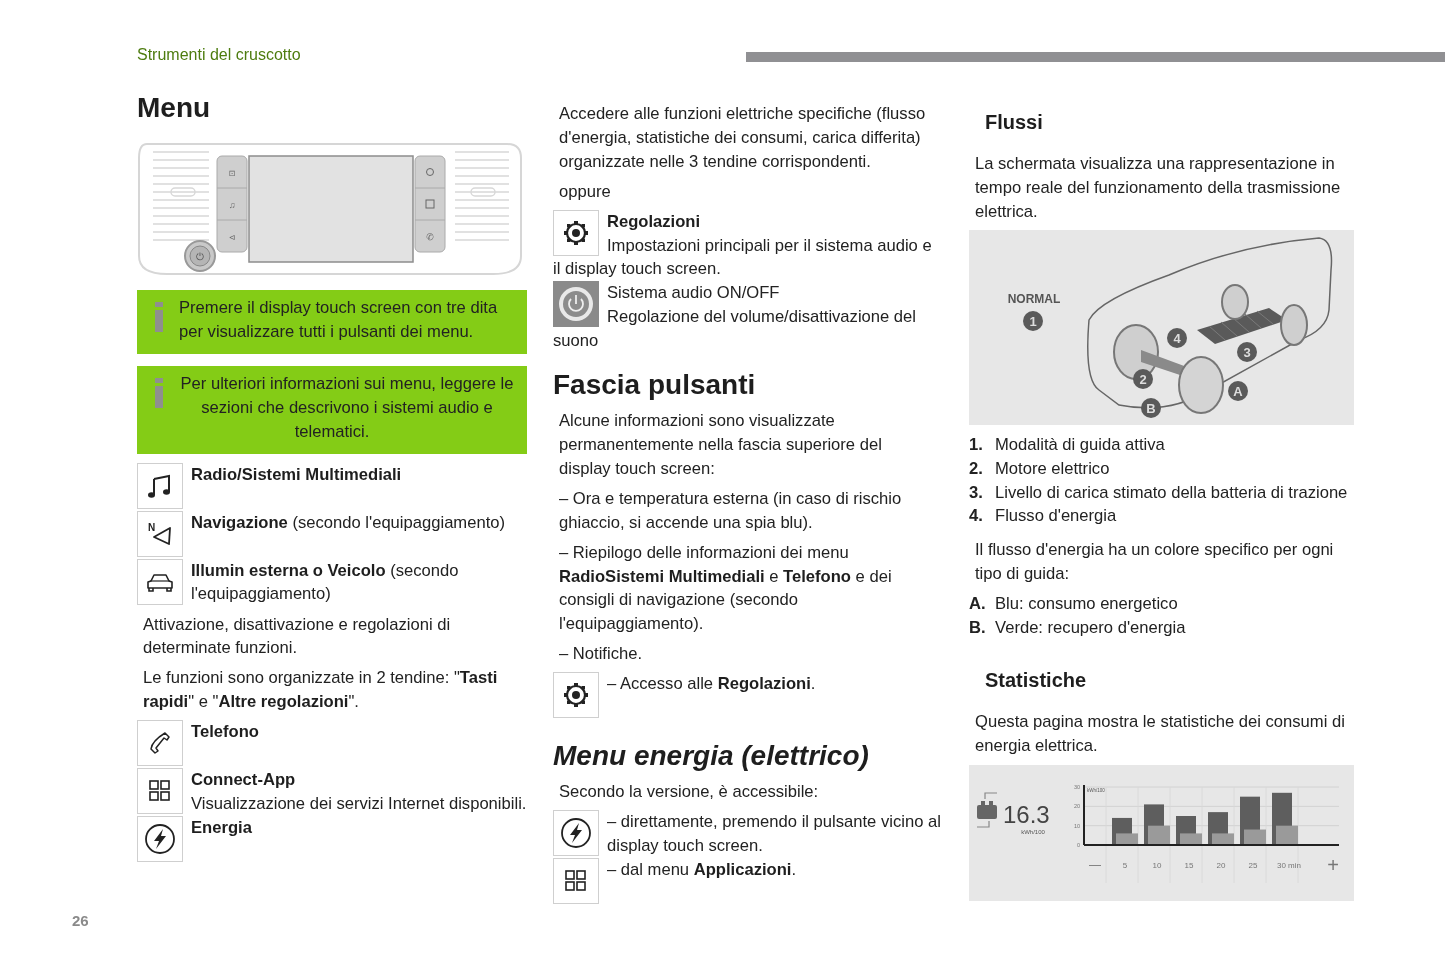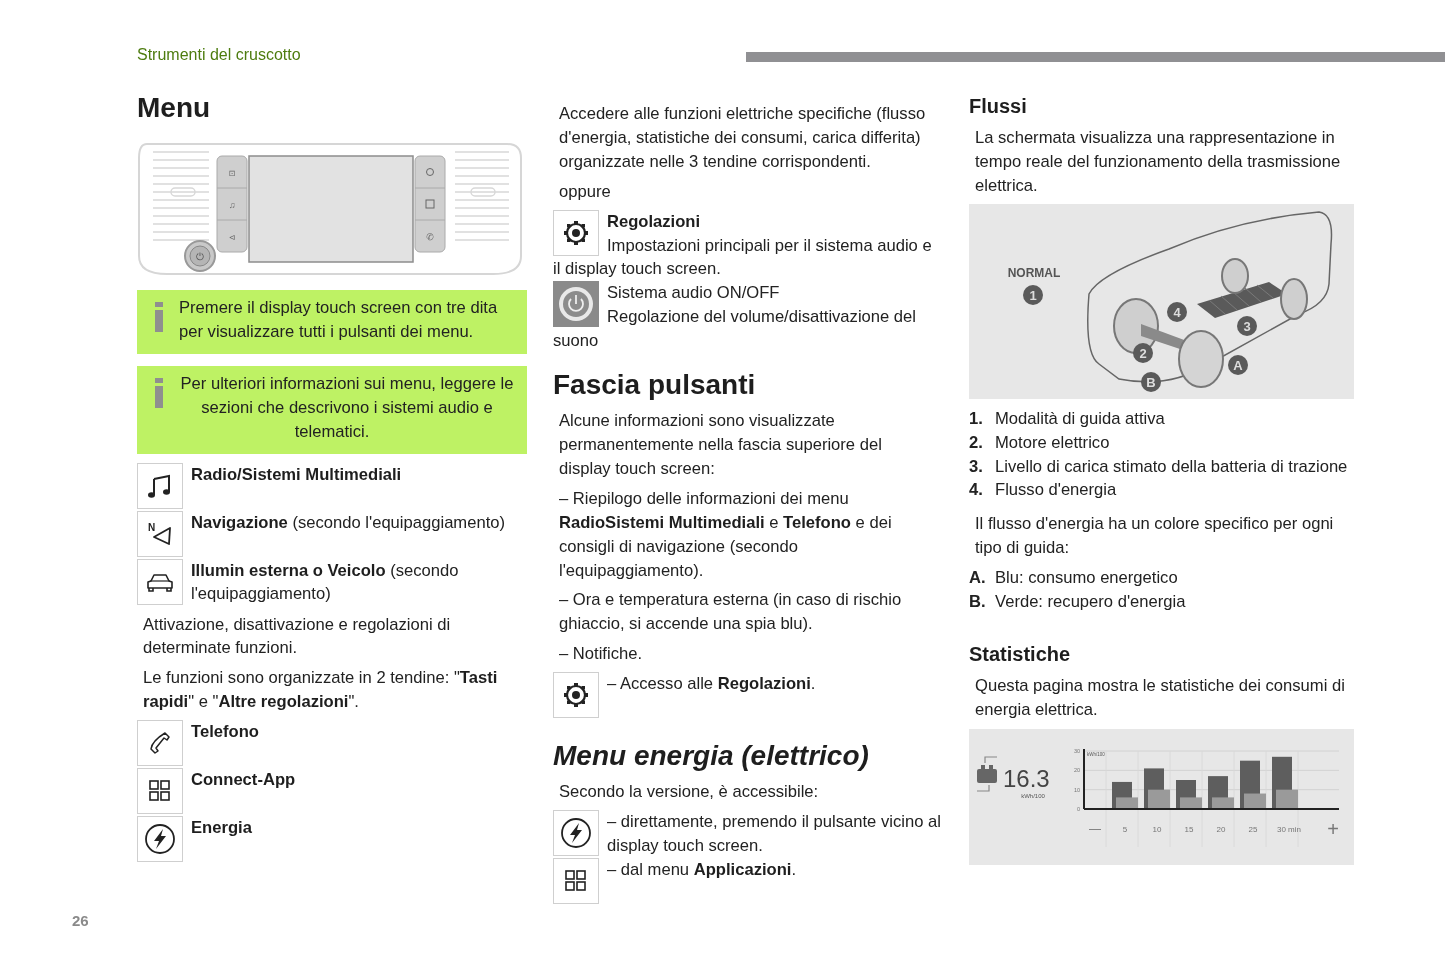--- a/index.html
+++ b/index.html
@@ -11,29 +11,29 @@
   .section-header { left: 137px; top: 46px; font-size: 16px; color: #4d7c0f; }
   .header-bar { left: 746px; top: 52px; width: 699px; height: 10px; background: #909093; }
   .page-number { left: 72px; top: 912px; font-size: 15px; font-weight: bold; color: #8a8a8a; }
 
   .col { position: absolute; font-size: 16.6px; line-height: 23.9px; }
   .col1 { left: 137px; top: 90px; width: 390px; }
   .col2 { left: 553px; top: 96px; width: 390px; }
   .col3 { left: 969px; top: 92px; width: 392px; }
 
   h1.big { font-size: 28px; font-weight: bold; margin: 0; line-height: 36px; color: #1e1e1e; }
-  h2.mid { font-size: 20px; font-weight: bold; margin: 0; line-height: 28px; color: #1e1e1e; }
+  h2.mid { font-size: 20px; font-weight: bold; margin: 16px; line-height: 28px; color: #1e1e1e; }
   p { margin: 6px; }
   b { font-weight: bold; color: #1e1e1e; }
 
   .dash-figure {
     position: relative; width: 386px; height: 140px; margin-top: 12px;
   }
   .note {
-    background: #bef264; padding: 6px 12px 10px 12px; margin-top: 10px; position: relative;
+    background: #84cc16; padding: 6px 12px 10px 12px; margin-top: 10px; position: relative;
   }
   .note .ibar {
     float: left; width: 12px; height: 34px; margin: 4px 14px 0 4px; position: relative;
   }
   .note .ibar::before { content: ""; position: absolute; left: 2px; top: 2px; width: 8px; height: 5px; background: #8f8f8f; }
   .note .ibar::after { content: ""; position: absolute; left: 2px; top: 10px; width: 8px; height: 22px; background: #8f8f8f; }
 
   .icon-row { position: relative; min-height: 48px; }
   .icon-box {
     float: left; width: 46px; height: 46px; border: 1px solid #cfcfcf; margin-right: 8px;
@@ -147,20 +147,21 @@
   <div class="icon-row">
     <div class="icon-box">
       <svg width="26" height="26" viewBox="0 0 26 26">
           <rect x="3" y="3" width="8" height="8" fill="none" stroke="#222" stroke-width="1.6"></rect>
           <rect x="14" y="3" width="8" height="8" fill="none" stroke="#222" stroke-width="1.6"></rect>
           <rect x="3" y="14" width="8" height="8" fill="none" stroke="#222" stroke-width="1.6"></rect>
           <rect x="14" y="14" width="8" height="8" fill="none" stroke="#222" stroke-width="1.6"></rect>
         </svg>
     </div>
     <b>Connect-App</b><br>
+    <span>Visualizzazione dei servizi Internet disponibili.</span>
   </div>
   <div class="icon-row" style="margin-top:0;">
     <div class="icon-box">
       <svg width="34" height="34" viewBox="0 0 34 34">
           <circle cx="17" cy="17" r="14" fill="none" stroke="#222" stroke-width="1.8"></circle>
           <path d="M20 7 L11 19 L16 19 L13 27 L23 14 L18 14 Z" fill="#222"></path>
         </svg>
     </div>
     <b>Energia</b>
     <div class="clear"></div>
@@ -200,22 +201,22 @@
           <path d="M15 15 A7 7 0 1 0 25 15" fill="none" stroke="#eee" stroke-width="1.8"></path>
           <line x1="20" y1="11" x2="20" y2="20" stroke="#eee" stroke-width="1.8"></line>
         </svg>
     </div>
     <span>Sistema audio ON/OFF</span><br>
     <span>Regolazione del volume/disattivazione del suono</span>
   </div>
 
   <h1 class="big" style="margin-top:14px;">Fascia pulsanti</h1>
   <p>Alcune informazioni sono visualizzate permanentemente nella fascia superiore del display touch screen:</p>
+  <p>–  Ora e temperatura esterna (in caso di rischio ghiaccio, si accende una spia blu).</p>
   <p><span>–  Riepilogo delle informazioni dei menu </span><b>RadioSistemi Multimediali</b><span> e </span><b>Telefono</b><span> e dei consigli di navigazione (secondo l'equipaggiamento).</span></p>
-  <p>–  Ora e temperatura esterna (in caso di rischio ghiaccio, si accende una spia blu).</p>
   <p>–  Notifiche.</p>
   <div class="icon-row">
     <div class="icon-box">
       <svg width="30" height="30" viewBox="0 0 30 30">
           <circle cx="15" cy="15" r="9" fill="none" stroke="#222" stroke-width="2.2"></circle>
           <circle cx="15" cy="15" r="4" fill="#222"></circle>
           <g fill="#222">
             <rect x="13" y="3" width="4" height="4"></rect>
             <rect x="13" y="23" width="4" height="4"></rect>
             <rect x="3" y="13" width="4" height="4"></rect>

